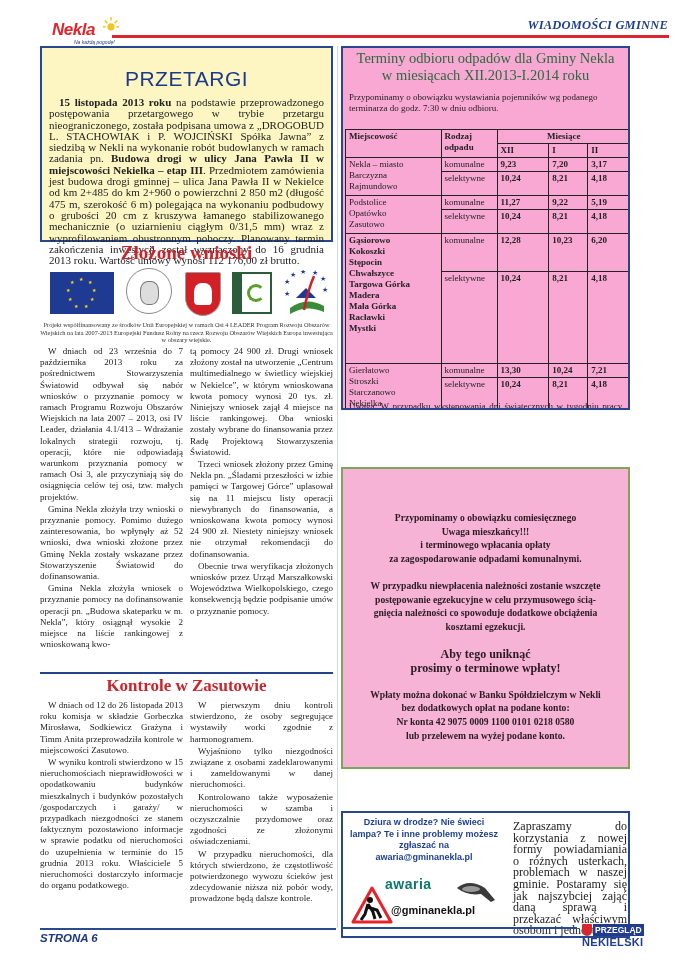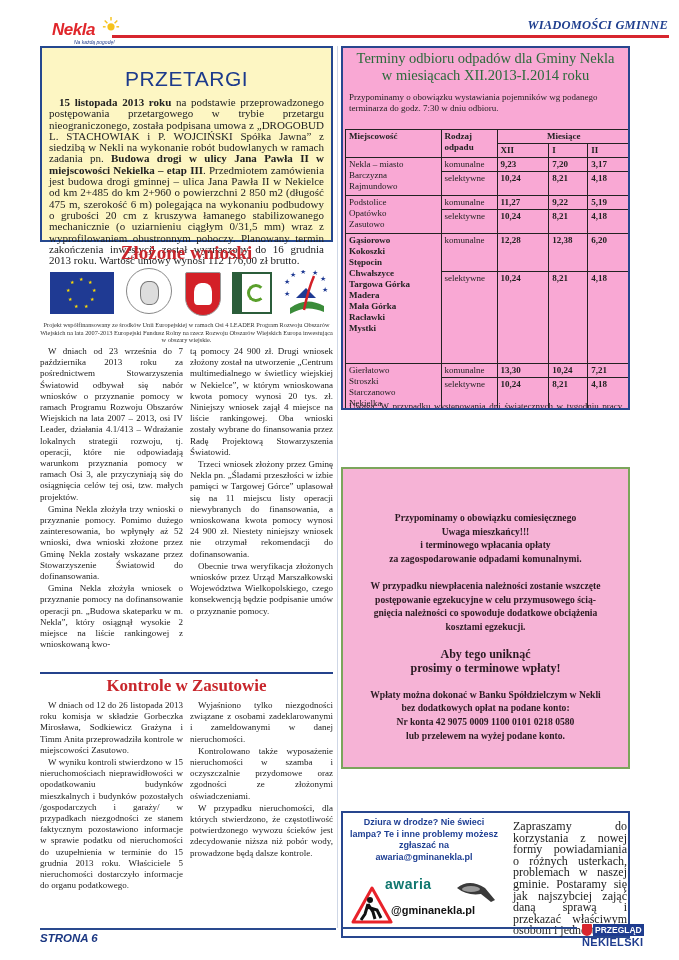--- a/index.html
+++ b/index.html
@@ -162,20 +162,21 @@
   <p>Obecnie trwa weryfikacja złożonych wniosków przez Urząd Marszałkowski Województwa Wielkopolskiego, czego konsekwencją będzie podpisanie umów o przyznanie pomocy.</p>
 </div>
 
 <div class="blue-rule" style="top:672px"></div>
 <div class="red-heading kz-title">Kontrole w Zasutowie</div>
 <div class="col kz-col1">
   <p>W dniach od 12 do 26 listopada 2013 roku komisja w składzie Gorbeczka Mirosława, Sodkiewicz Grażyna i Timm Anita przeprowadziła kontrole w miejscowości Zasutowo.</p>
   <p>W wyniku kontroli stwierdzono w 15 nieruchomościach nieprawidłowości w opodatkowaniu budynków mieszkalnych i budynków pozostałych /gospodarczych i garaży/ w przypadkach niezgodności ze stanem faktycznym pozostawiono informacje w sprawie podatku od nieruchomości do uzupełnienia w terminie do 15 grudnia 2013 roku. Właściciele 5 nieruchomości dostarczyło informacje do organu podatkowego.</p>
 </div>
 <div class="col kz-col2">
+  <p>W pierwszym dniu kontroli stwierdzono, że osoby segregujące wystawiły worki zgodnie z harmonogramem.</p>
   <p>Wyjaśniono tylko niezgodności związane z osobami zadeklarowanymi i zameldowanymi w danej nieruchomości.</p>
   <p>Kontrolowano także wyposażenie nieruchomości w szamba i oczyszczalnie przydomowe oraz zgodności ze złożonymi oświadczeniami.</p>
   <p>W przypadku nieruchomości, dla których stwierdzono, że częstotliwość potwierdzonego wywozu ścieków jest zdecydowanie niższa niż pobór wody, prowadzone będą dalsze kontrole.</p>
 </div>
 
 <div class="terminy">
   <h2>
     <span>Terminy odbioru odpadów dla Gminy Nekla</span><br>
     <span>w miesiącach XII.2013-I.2014 roku</span>
   </h2>
@@ -236,21 +237,21 @@
 Kokoszki
 Stępocin
 Chwałszyce
 Targowa Górka
 Madera
 Mała Górka
 Racławki
 Mystki</td>
           <td>komunalne</td>
           <td class="num">12,28</td>
-          <td class="num">12,38</td>
+          <td class="num">10,23</td>
           <td class="num">6,20</td>
         </tr>
         <tr style="height: 92px;">
           <td>selektywne</td>
           <td class="num">10,24</td>
           <td class="num">8,21</td>
           <td class="num">4,18</td>
         </tr>
         <tr>
           <td rowspan="2" style="white-space: pre-line;">Gierłatowo

